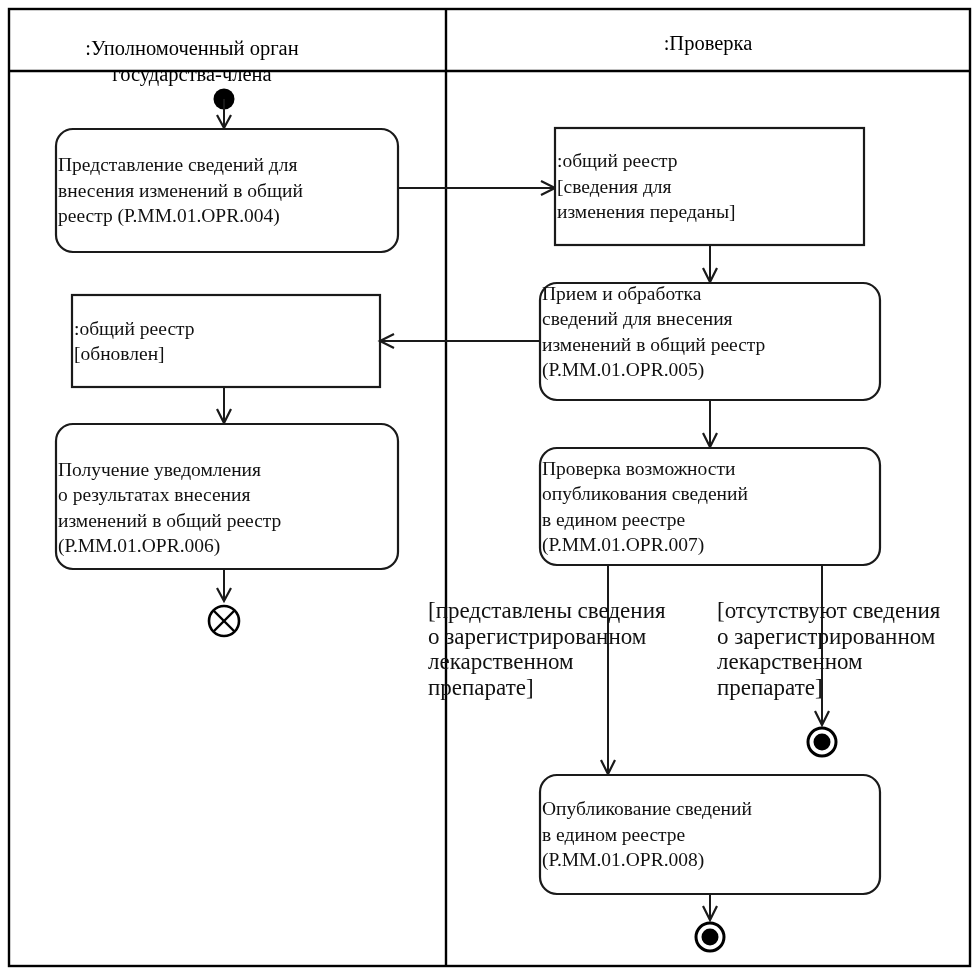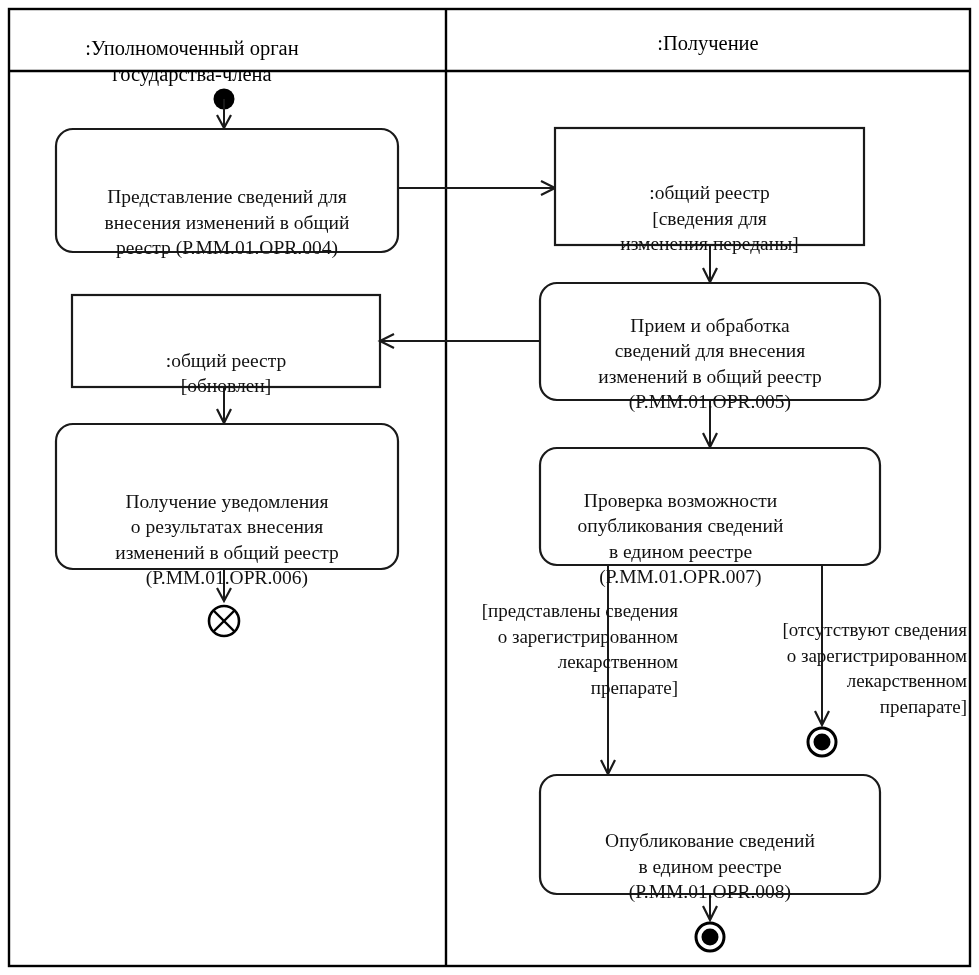--- a/index.html
+++ b/index.html
@@ -80,35 +80,34 @@
   .lane-title {
     position: absolute;
     text-align: center;
     font-size: 20.5px;
     line-height: 26px;
     color: #000000;
     white-space: pre-line;
   }
   .node-text {
     position: absolute;
-    text-align: center;
+    text-align: left;
     font-size: 19.5px;
     line-height: 25.5px;
     color: #111111;
     white-space: pre-line;
     display: flex;
     align-items: center;
     justify-content: center;
-    margin-top: 32px;
   }
   .node-text > span { display: block; width: 100%; }
   .guard-text {
     position: absolute;
-    text-align: right;
-    font-size: 19px;
+    text-align: left;
+    font-size: 23px;
     line-height: 25.5px;
     color: #111111;
     white-space: pre-line;
   }
 </style>
 </head>
 <body>
 
 <div id="diagram-root">
 
@@ -173,21 +172,21 @@
     <polyline class="arrow-head" points="703,906 710,920 717,906"></polyline>
 
     <circle class="final-outer" cx="710" cy="937" r="14"></circle>
     <circle class="final-inner" cx="710" cy="937" r="8.5"></circle>
 
   </svg>
 
   <div class="lane-title" style="left:10px; top:35px; width:364px;">:Уполномоченный орган
 государства-члена</div>
 
-  <div class="lane-title" style="left:447px; top:30px; width:522px;">:Получение</div>
+  <div class="lane-title" style="left:447px; top:30px; width:522px;">:Проверка</div>
 
   <div class="node-text" style="left:58px; top:131px; width:338px; height:119px;">
     <span>Представление сведений для
 внесения изменений в общий
 реестр (Р.ММ.01.OPR.004)</span>
   </div>
 
   <div class="node-text" style="left:557px; top:130px; width:305px; height:113px;">
     <span>:общий реестр
 [сведения для
@@ -224,18 +223,18 @@
     <span>Опубликование сведений
 в едином реестре
 (Р.ММ.01.OPR.008)</span>
   </div>
 
   <div class="guard-text" style="left:428px; top:598px; width:250px;">[представлены сведения
 о зарегистрированном
 лекарственном
 препарате]</div>
 
-  <div class="guard-text" style="left:717px; top:598px; width:250px;margin-top:19px;">[отсутствуют сведения
+  <div class="guard-text" style="left:717px; top:598px; width:250px;">[отсутствуют сведения
 о зарегистрированном
 лекарственном
 препарате]</div>
 
 </div>
 
 </body></html>

